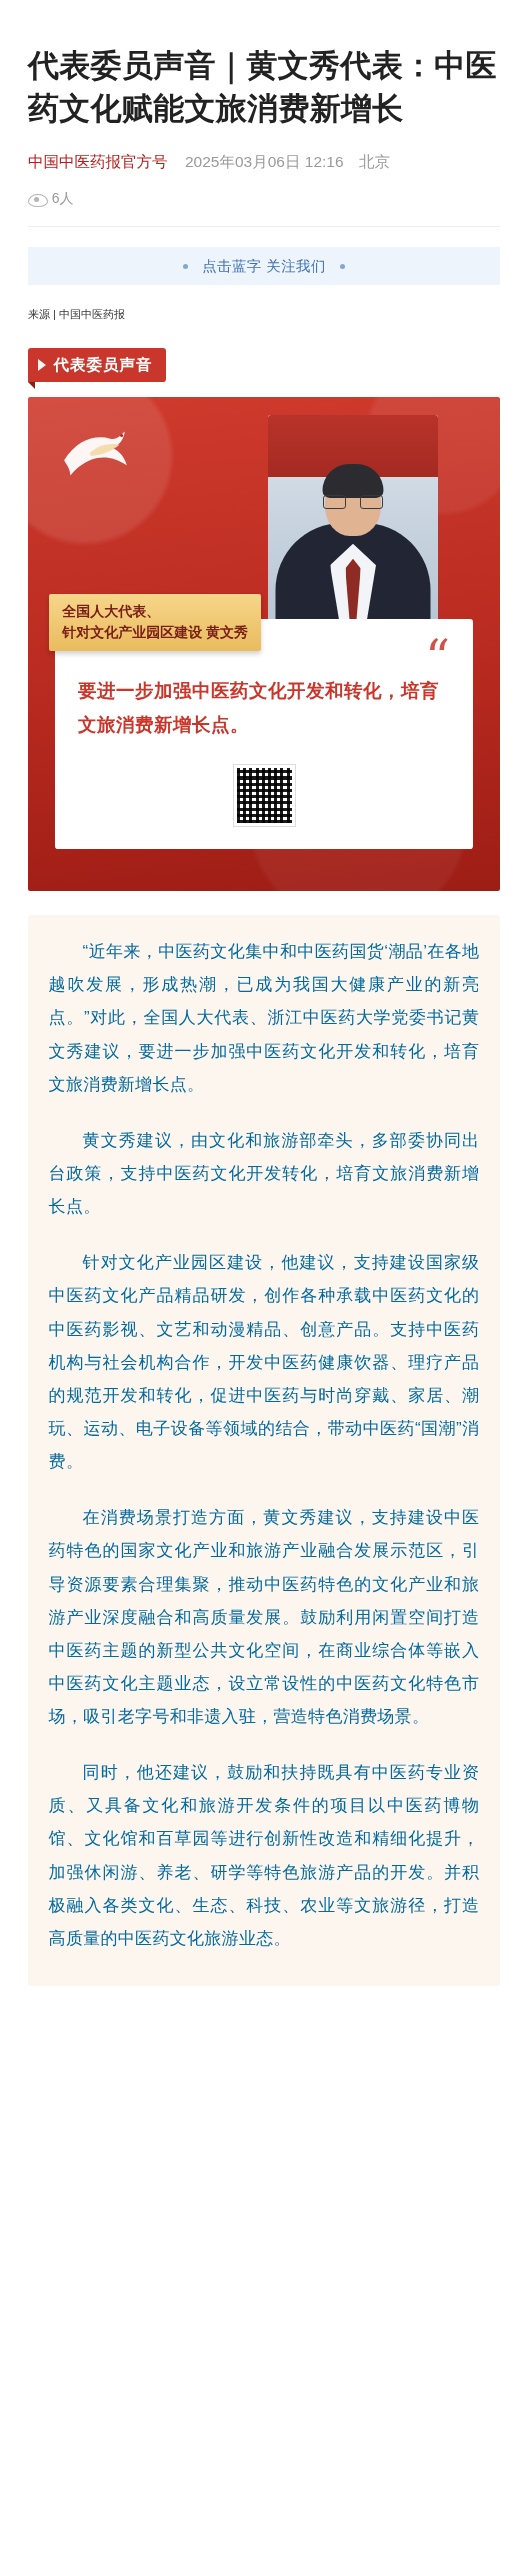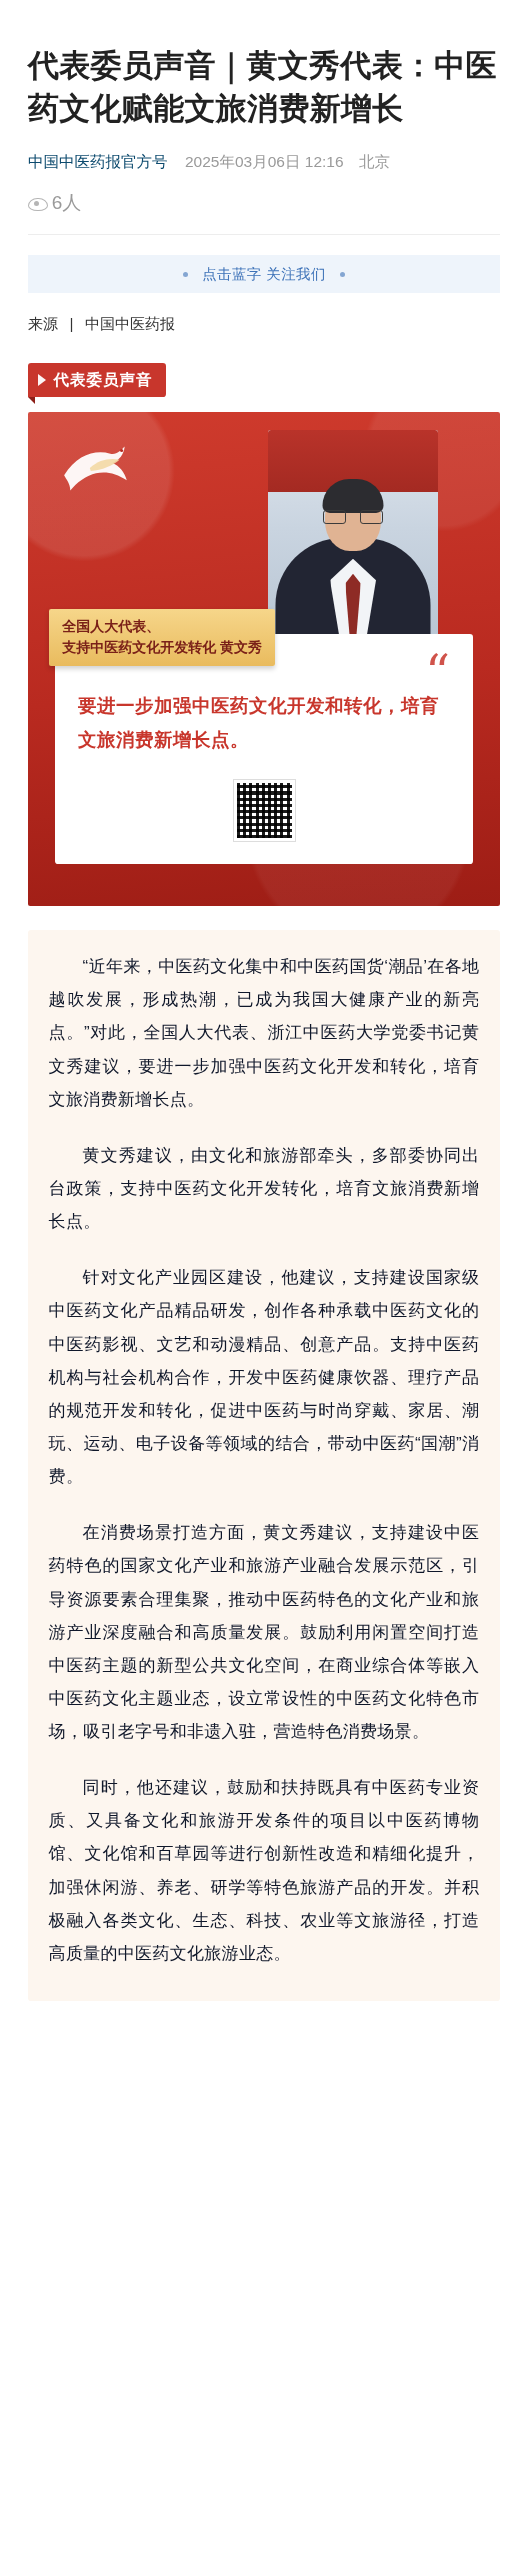--- a/index.html
+++ b/index.html
@@ -30,32 +30,32 @@
     letter-spacing: 0.3px;
   }
   .meta-row {
     margin-top: 21.6px;
     display: flex;
     align-items: center;
     font-size: 15.5px;
     color: #9a9a9a;
   }
   .meta-source {
-    color: #0c4a6e;
+    color: #b91c1c;
     margin-right: 17.5px;
     white-space: nowrap;
   }
   .meta-time { margin-right: 15.5px; white-space: nowrap; }
   .meta-loc { white-space: nowrap; }
 
   .reads-row {
     margin-top: 17.5px;
     display: flex;
     align-items: center;
-    font-size: 19px;
+    font-size: 14px;
     color: #9a9a9a;
   }
   .eye-icon {
     width: 17.5px; height: 11.3px;
     margin-right: 6.2px;
     position: relative;
     display: inline-block;
   }
   .eye-icon::before {
     content: "";
@@ -94,24 +94,23 @@
     letter-spacing: 0.5px;
   }
   .dot-sep {
     width: 5.2px; height: 5.2px; border-radius: 50%;
     background: #3d72b8; opacity: .6;
   }
 
   
   .byline {
     margin: 19.6px 28px 0 28px;
-    font-size: 15px;
+    font-size: 11px;
     line-height: 1.75;
     color: #333;
-    font-family: Liberation Mono, monospace;
   }
 
   
   .tag-wrap {
     margin: 24px 0 0 28px;
     display: inline-flex;
     align-items: center;
     background: #c8362c;
     color: #fff;
     padding: 6.2px 13.4px 6.2px 10.3px;
@@ -290,21 +289,21 @@
   .body-wrap {
     margin: 24px 28px 0 28px;
     background: #fdf6ef;
     border-radius: 3.1px;
     padding: 20.6px 20.6px 31px 20.6px;
   }
   .body-wrap p {
     margin: 0 0 23px 0;
     font-size: 17px;
     line-height: 1.95;
-    color: #0f172a;
+    color: #0369a1;
     text-indent: 2em;
     text-align: justify;
     letter-spacing: 0.3px;
   }
   .body-wrap p:last-child { margin-bottom: 0; }
 
   .spacer-bottom { height: 20.6px; }
 </style>
 </head>
 <body>
@@ -363,21 +362,21 @@
         <div class="photo-glasses">
           <span class="l"></span>
             <span class="r"></span>
         </div>
       </div>
     </div>
 
     <div class="quote-card">
       <div class="name-banner">
         <div>全国人大代表、</div>
-        <div>支持中医药文化开发转化 黄文秀</div>
+        <div>针对文化产业园区建设 黄文秀</div>
       </div>
       <div class="big-quote">“</div>
       <div class="quote-text">要进一步加强中医药文化开发和转化，培育文旅消费新增长点。</div>
       <div class="qr-box"></div>
     </div>
 
     <div class="hero-bottom-bar"></div>
   </div>
 
   <div class="body-wrap">

